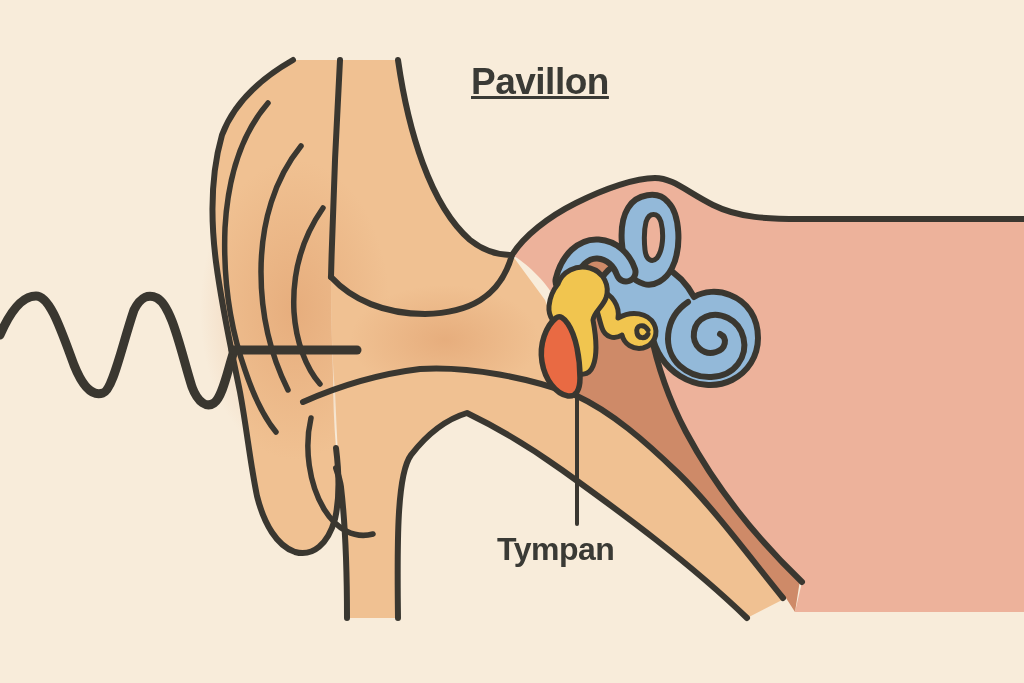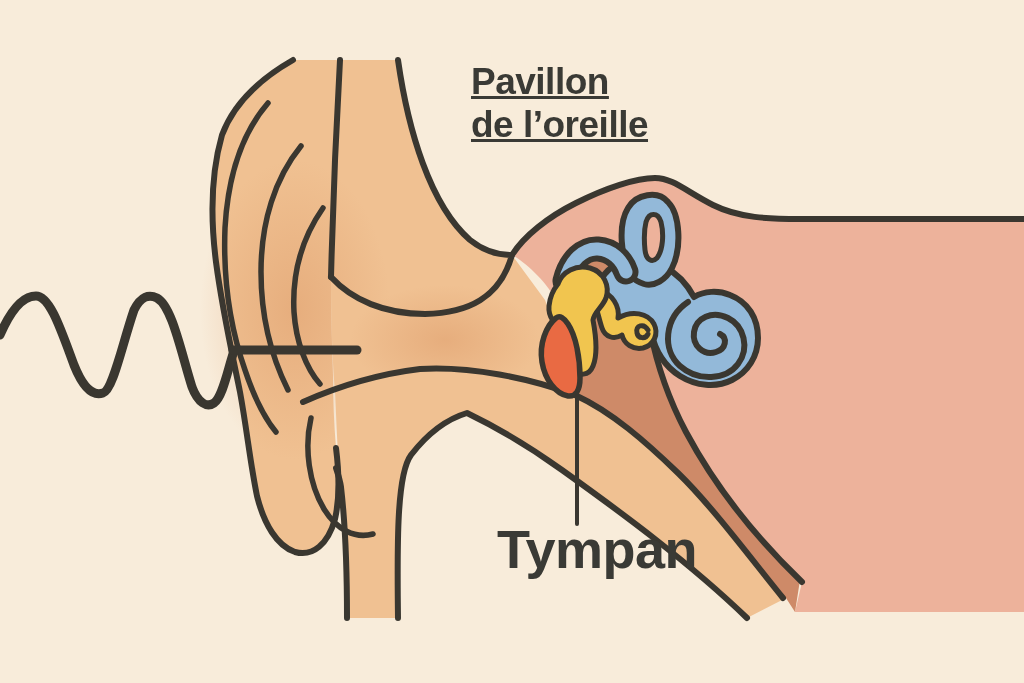--- a/index.html
+++ b/index.html
@@ -12,21 +12,21 @@
   .stage{
     position:relative;width:1024px;height:683px;overflow:hidden;
     background:var(--c-background,#f8ecda);
   }
   .stage svg{position:absolute;left:0;top:0;width:100%;height:100%;display:block;}
   .label{
     position:absolute;font-weight:700;color:var(--c-text,#3a3a35);
     letter-spacing:-0.5px;white-space:nowrap;
   }
   .label.title{left:471px;top:60px;font-size:37px;line-height:43px;text-decoration:underline;}
-  .label.tympan{left:497px;top:527px;font-size:54px;line-height:44px;}
+  .label.tympan{left:497px;top:527px;font-size:32px;line-height:44px;}
   .stroke{fill:none;stroke:var(--c-outline,#3a3730);stroke-width:6;stroke-linecap:round;stroke-linejoin:round;}
 </style>
 </head>
 <body>
 
 <div class="stage">
 
   <svg viewBox="0 0 1024 683" aria-hidden="true">
     <defs>
       <radialGradient id="conchaShade" cx="50%" cy="50%" r="50%">
@@ -140,18 +140,17 @@
            C113,390 122,345 134,310 C141,296 149,294 157,298 C172,306 181,352 192,387
            C198,403 207,408 214,403 C223,397 228,368 234,351"></path>
       <path class="stroke" style="stroke-width:9" d="M233,350 L357,350"></path>
     </g>
 
     <path class="stroke" style="stroke-width:4" d="M577,396 L577,524"></path>
   </svg>
 
   <div class="label title">
     <div>Pavillon</div>
-    <div>de l’oreille</div>
   </div>
 
   <div class="label tympan">Tympan</div>
 
 </div>
 
 </body></html>

